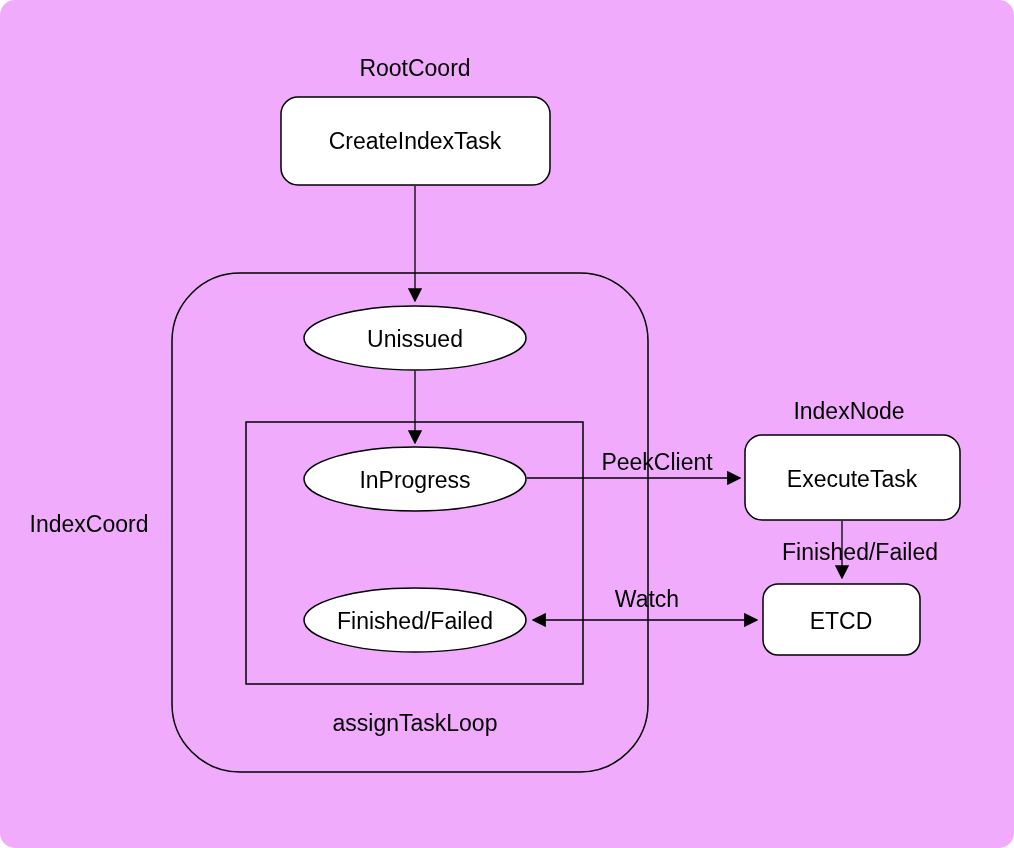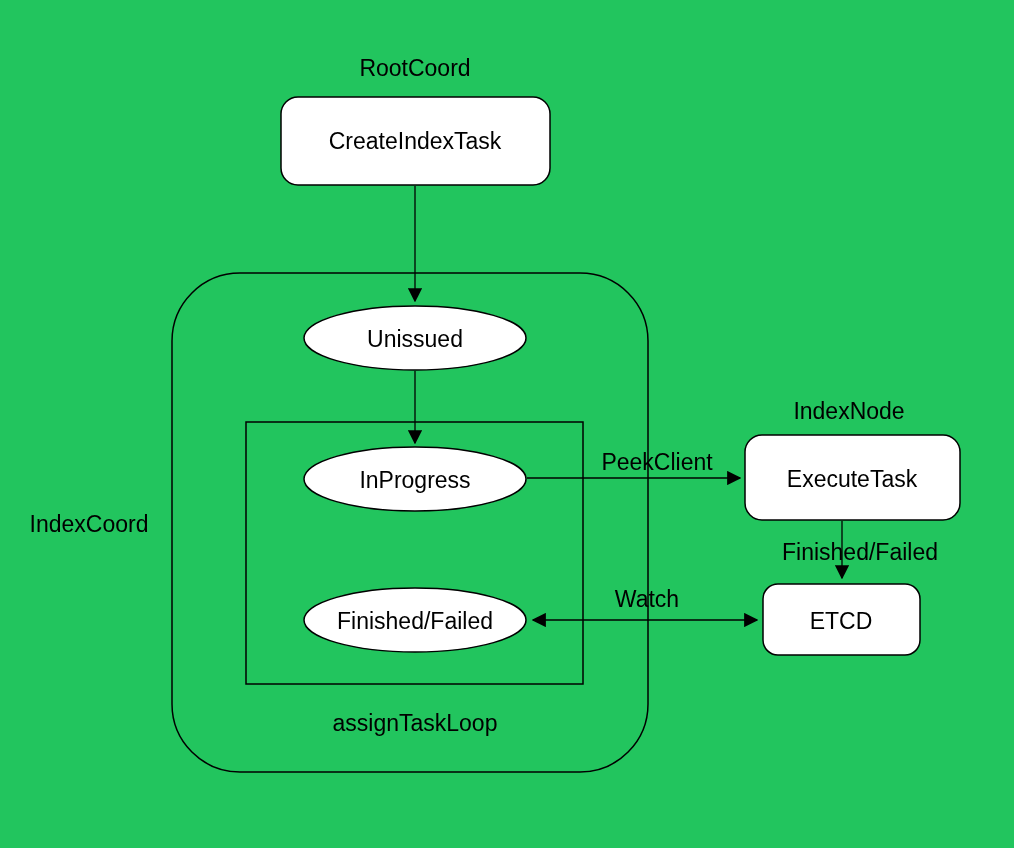--- a/index.html
+++ b/index.html
@@ -4,22 +4,23 @@
 <style>
   html, body {
     margin: 0;
     padding: 0;
     background: #ffffff;
   }
   .canvas {
     position: relative;
     width: 1014px;
     height: 848px;
-    background: #22c55e;
+    background: #f0abfc;
     overflow: hidden;
+    border-radius: 15px;
   }
   svg {
     display: block;
   }
   .shape {
     fill: #ffffff;
     stroke: #000000;
     stroke-width: 1.5;
   }
   .container-box {

